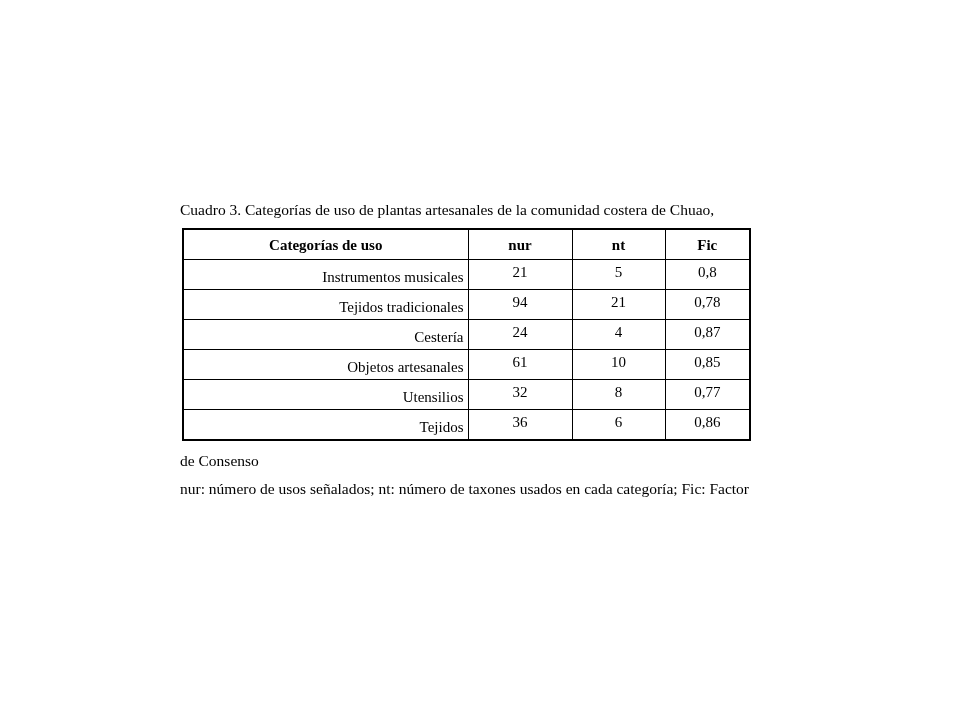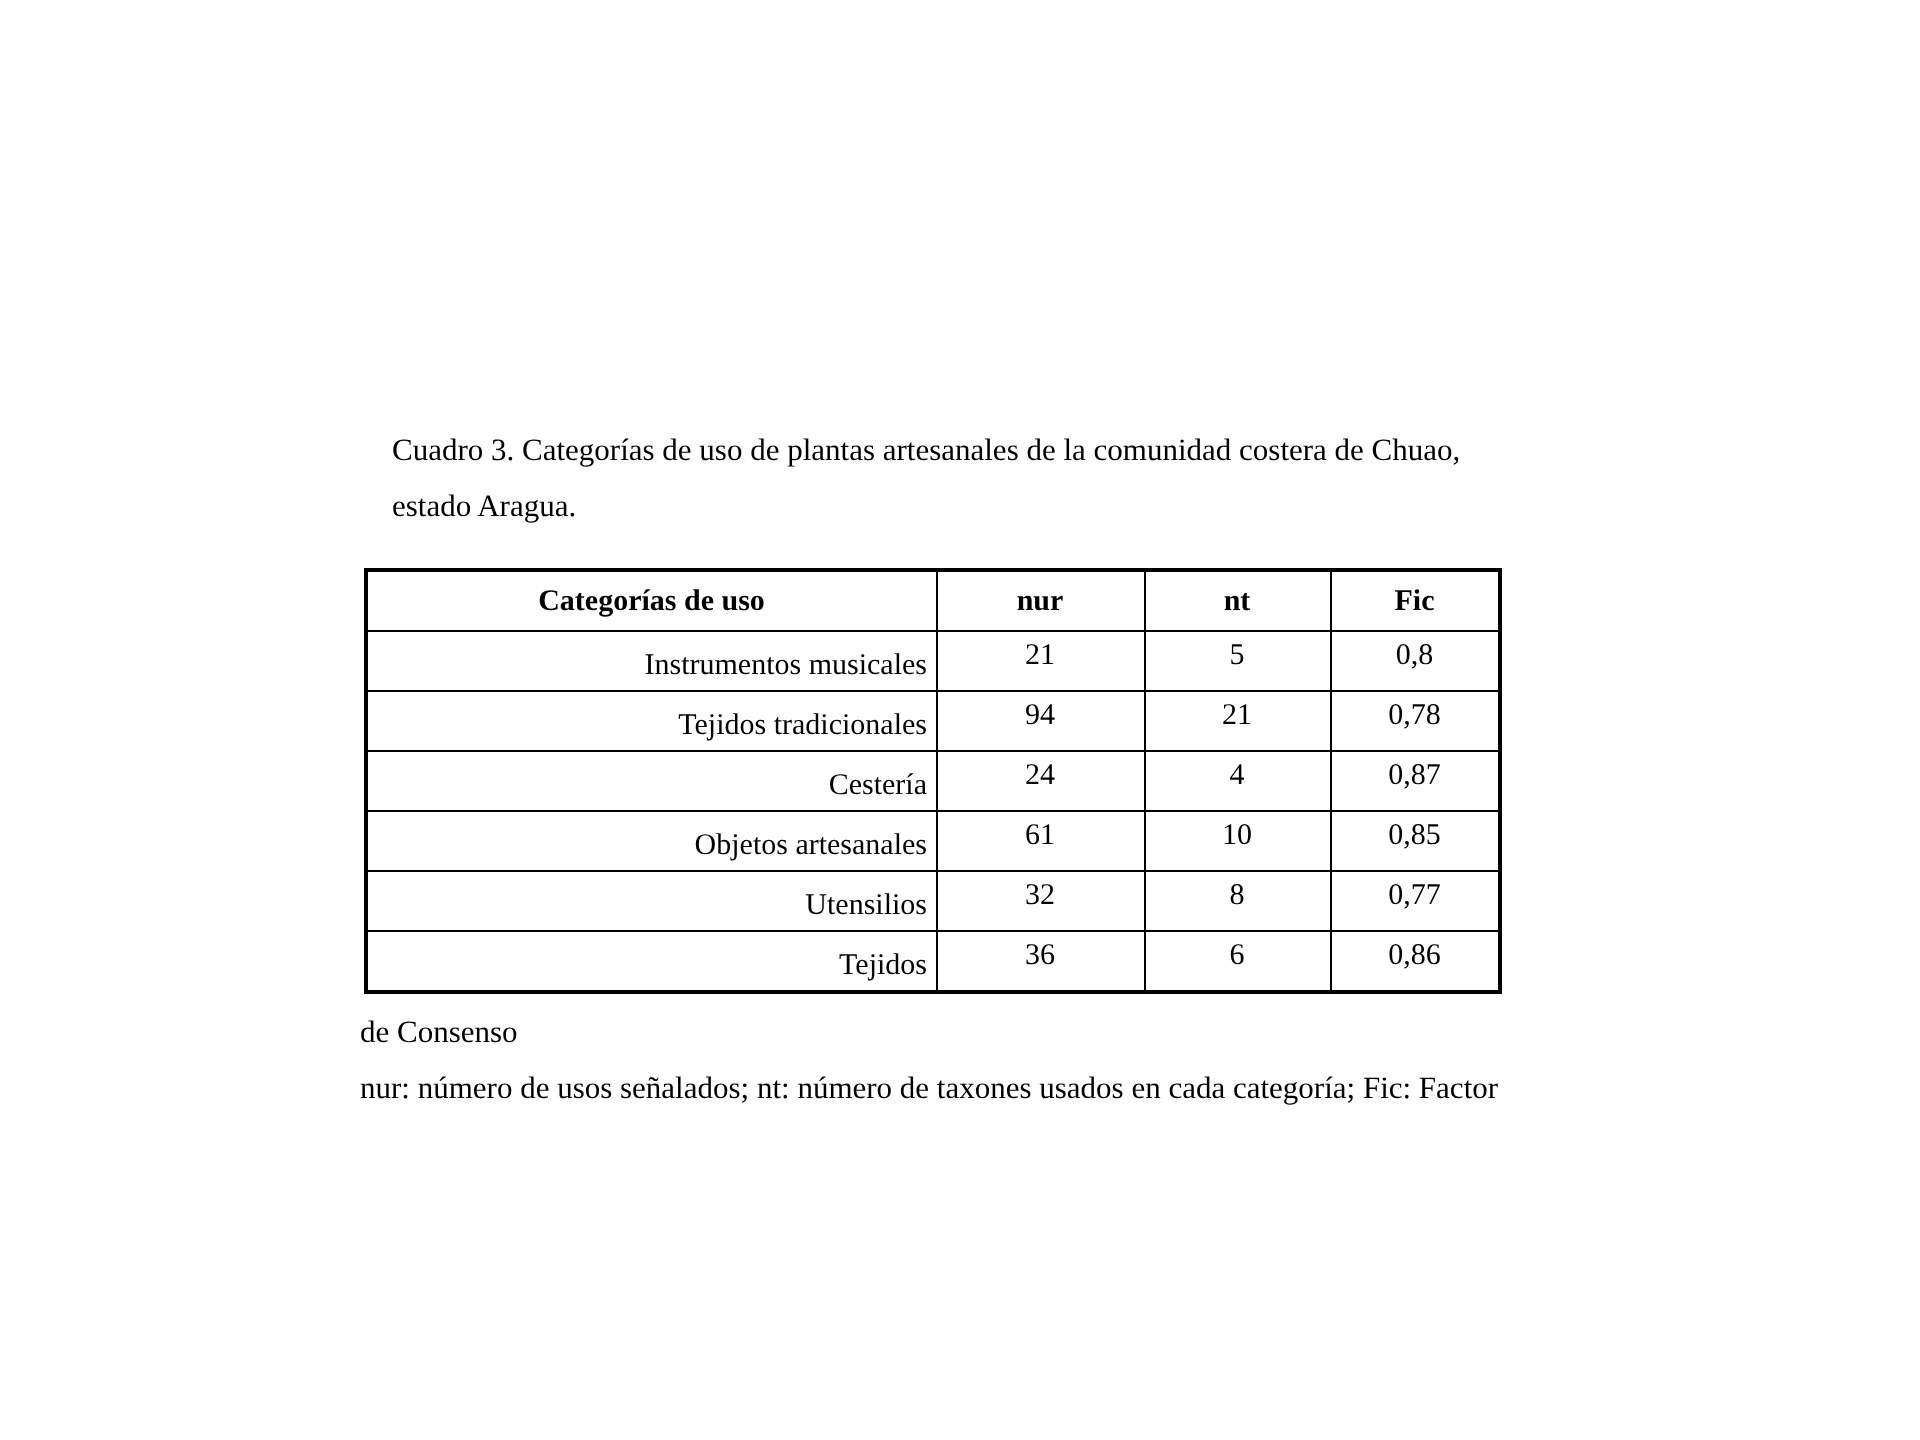--- a/index.html
+++ b/index.html
@@ -16,21 +16,21 @@
     color: #000000;
     overflow: hidden;
   }
   .content {
     position: absolute;
     left: 180px;
     top: 196px;
     width: 600px;
   }
   .caption {
-    margin: 16px;
+    margin: 0;
     font-size: 15.5px;
     line-height: 28px;
     color: #000000;
   }
   .caption .line,
   .footnote .line {
     display: block;
     white-space: nowrap;
   }
   table.data-table {
@@ -73,21 +73,20 @@
   }
 </style>
 </head>
 <body>
 
 <div class="slide">
   <div class="content">
 
     <p class="caption">
       <span class="line">Cuadro 3. Categorías de uso de plantas artesanales de la comunidad costera de Chuao,</span>
-      <span class="line">estado Aragua.</span>
     </p>
 
     <table class="data-table">
       <colgroup>
         <col style="width:285px">
         <col style="width:104px">
         <col style="width:93px">
         <col style="width:85px">
       </colgroup>
       <thead>

